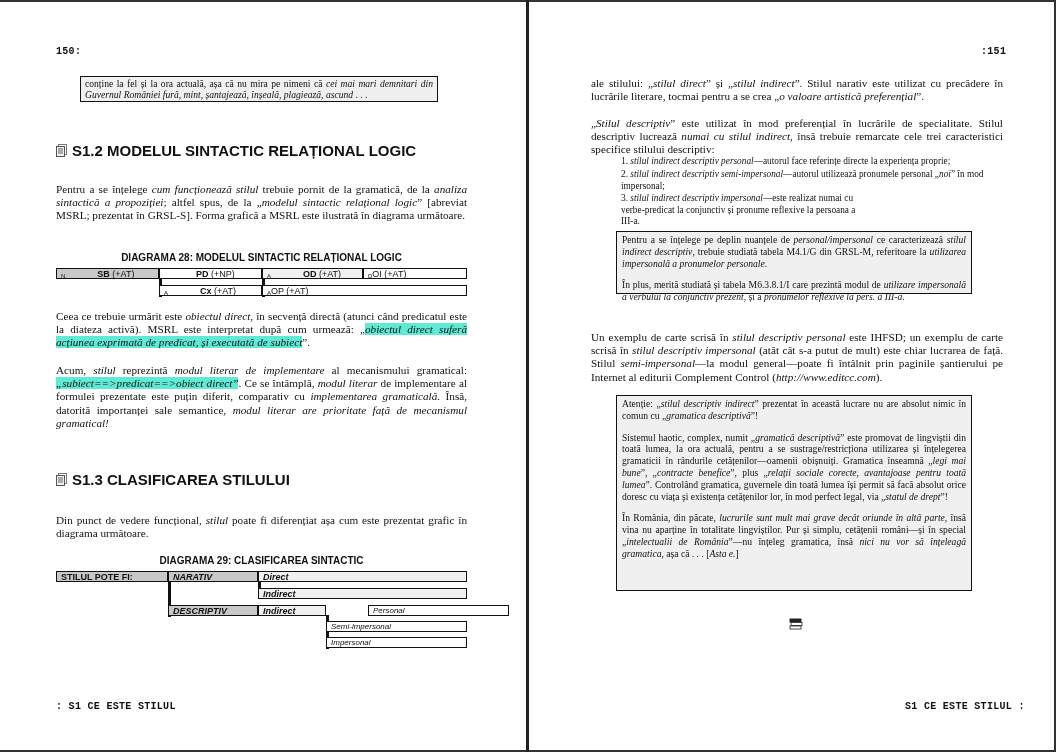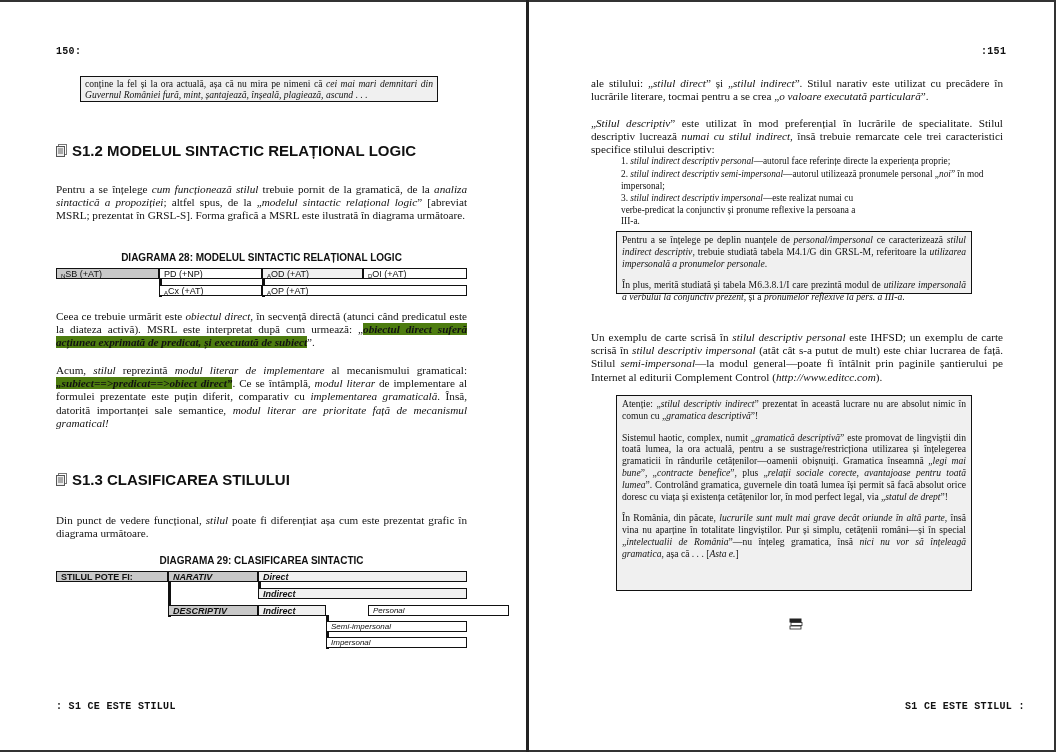--- a/index.html
+++ b/index.html
@@ -9,29 +9,29 @@
   .frame-bottom { position: absolute; left: 0; bottom: 0; width: 1056px; height: 2px; background: #333; }
   .frame-right { position: absolute; right: 0; top: 0; width: 2px; height: 752px; background: #333; }
   .divider { position: absolute; left: 526px; top: 0; width: 3px; height: 752px; background: #222; }
   .page { position: absolute; top: 0; height: 752px; }
   .page.left { left: 0; width: 526px; }
   .page.right { left: 529px; width: 525px; }
   .mono { font-family: "Liberation Mono", "DejaVu Sans Mono", monospace; font-size: 10px; font-weight: bold; letter-spacing: 0.3px; }
   .abs { position: absolute; }
   .para { position: absolute; font-size: 11.2px; line-height: 13.2px; text-align: justify; }
   .para i, .box i { font-style: italic; }
-  .hl { background: #4d7c0f; font-weight: bold; }
+  .hl { background: #5eead4; }
   .box { position: absolute; border: 1.5px solid #111; background: #f0f0f0; font-size: 9.6px; line-height: 11.8px; padding: 2px 5px; text-align: justify; }
   .sec-title { position: absolute; font-family: "Liberation Sans", "DejaVu Sans", sans-serif; font-weight: bold; font-size: 15px; display: flex; align-items: center; gap: 5px; }
   .sec-icon { width: 11px; height: 13px; display: inline-block; }
   .diag-title { position: absolute; font-family: "Liberation Sans", "DejaVu Sans", sans-serif; font-weight: bold; font-size: 10px; text-align: center; }
   .cell { position: absolute; font-family: "Liberation Sans", "DejaVu Sans", sans-serif; font-size: 9px; height: 11px; line-height: 10px; border: 1px solid #111; padding-left: 4px; background: #fff; white-space: nowrap; }
   .cell.gray { background: #c8c8c8; }
   .cell.lgray { background: #f0f0f0; }
-  .cell b { font-weight: normal; }
+  .cell b { font-weight: bold; margin-left: 32px; }
   .cell sub { font-size: 6px; vertical-align: -1px; }
   .vbar { position: absolute; background: #111; width: 3px; }
   .cell.it { font-style: italic; font-weight: bold; }
   .cell.it-plain { font-style: italic; font-size: 8px; }
   .list-item { position: absolute; font-size: 9.3px; line-height: 11.6px; }
 </style>
 </head>
 <body>
 
 <div class="frame-top"></div>
@@ -112,21 +112,21 @@
   <div class="cell it-plain" style="left:326px;top:637px;width:141px;">Impersonal</div>
 
 
   <div class="abs mono" style="left:56px;top:701px;">: S1 CE ESTE STILUL</div>
 </div>
 
 <div class="page right">
   <div class="abs mono" style="left:452px;top:46px;">:151</div>
 
   <div class="para" style="left:62px;top:77px;width:412px;">
-    <span>ale stilului: „</span><i>stilul direct</i><span>” și „</span><i>stilul indirect</i><span>”. Stilul narativ este utilizat cu precădere în lucrările literare, tocmai pentru a se crea „</span><i>o valoare executată particulară</i><span>”.</span>
+    <span>ale stilului: „</span><i>stilul direct</i><span>” și „</span><i>stilul indirect</i><span>”. Stilul narativ este utilizat cu precădere în lucrările literare, tocmai pentru a se crea „</span><i>o valoare artistică preferențial</i><span>”.</span>
   </div>
 
   <div class="para" style="left:62px;top:117px;width:412px;">
     <span>„</span><i>Stilul descriptiv</i><span>” este utilizat în mod preferențial în lucrările de specialitate. Stilul descriptiv lucrează </span><i>numai cu stilul indirect</i><span>, însă trebuie remarcate cele trei caracteristici specifice stilului descriptiv:</span>
   </div>
 
   <div class="list-item" style="left:92px;top:156px;width:382px;">
     <span>1. </span><i>stilul indirect descriptiv personal</i><span>—autorul face referințe directe la experiența proprie;</span>
   </div>
   <div class="list-item" style="left:92px;top:169px;width:382px;">

